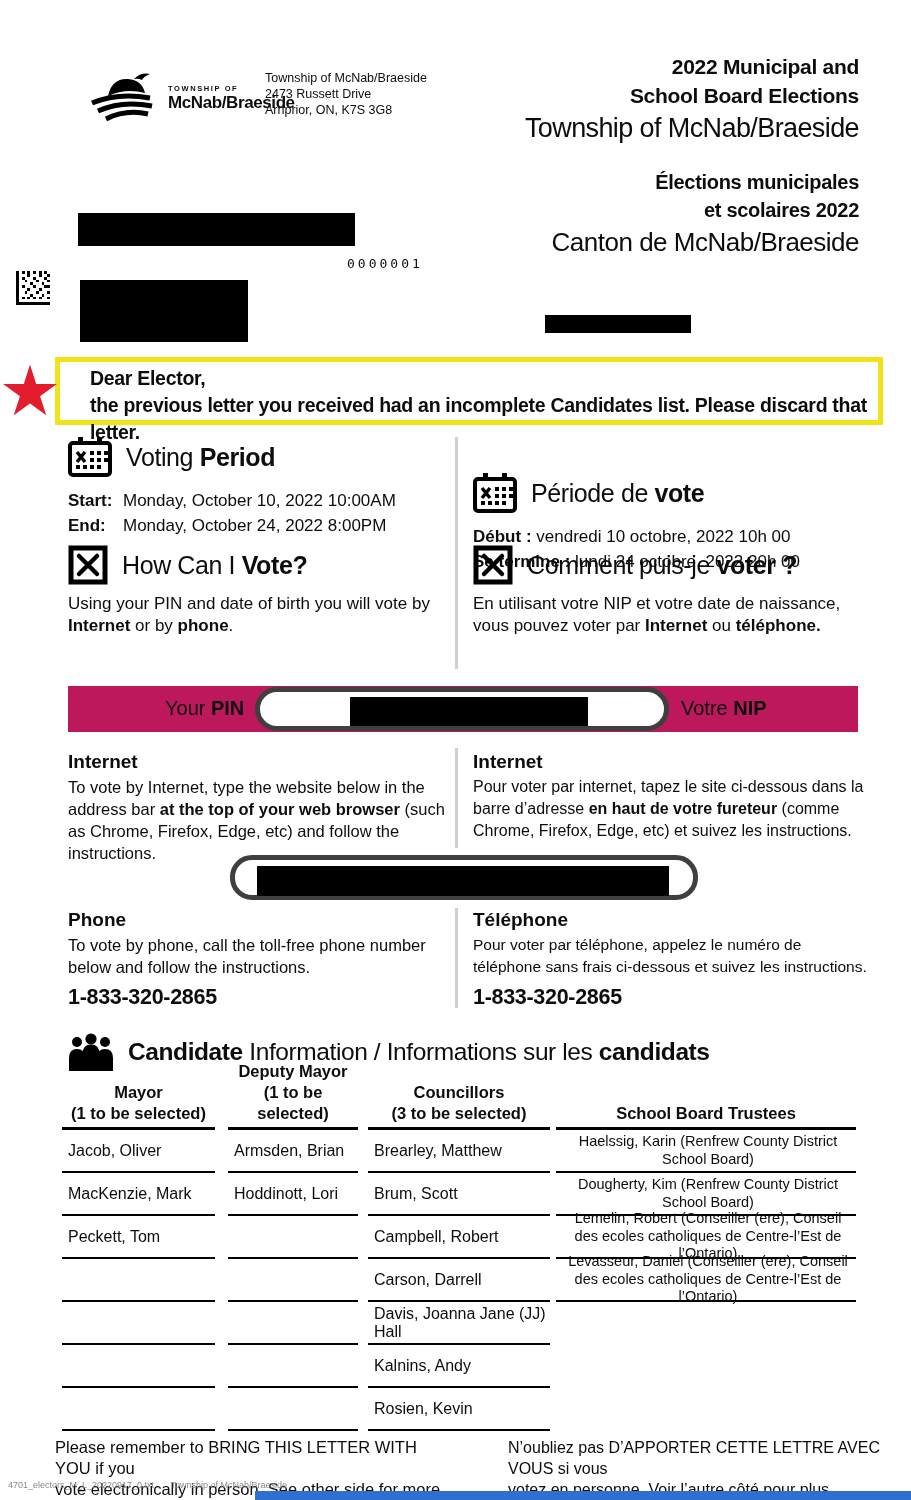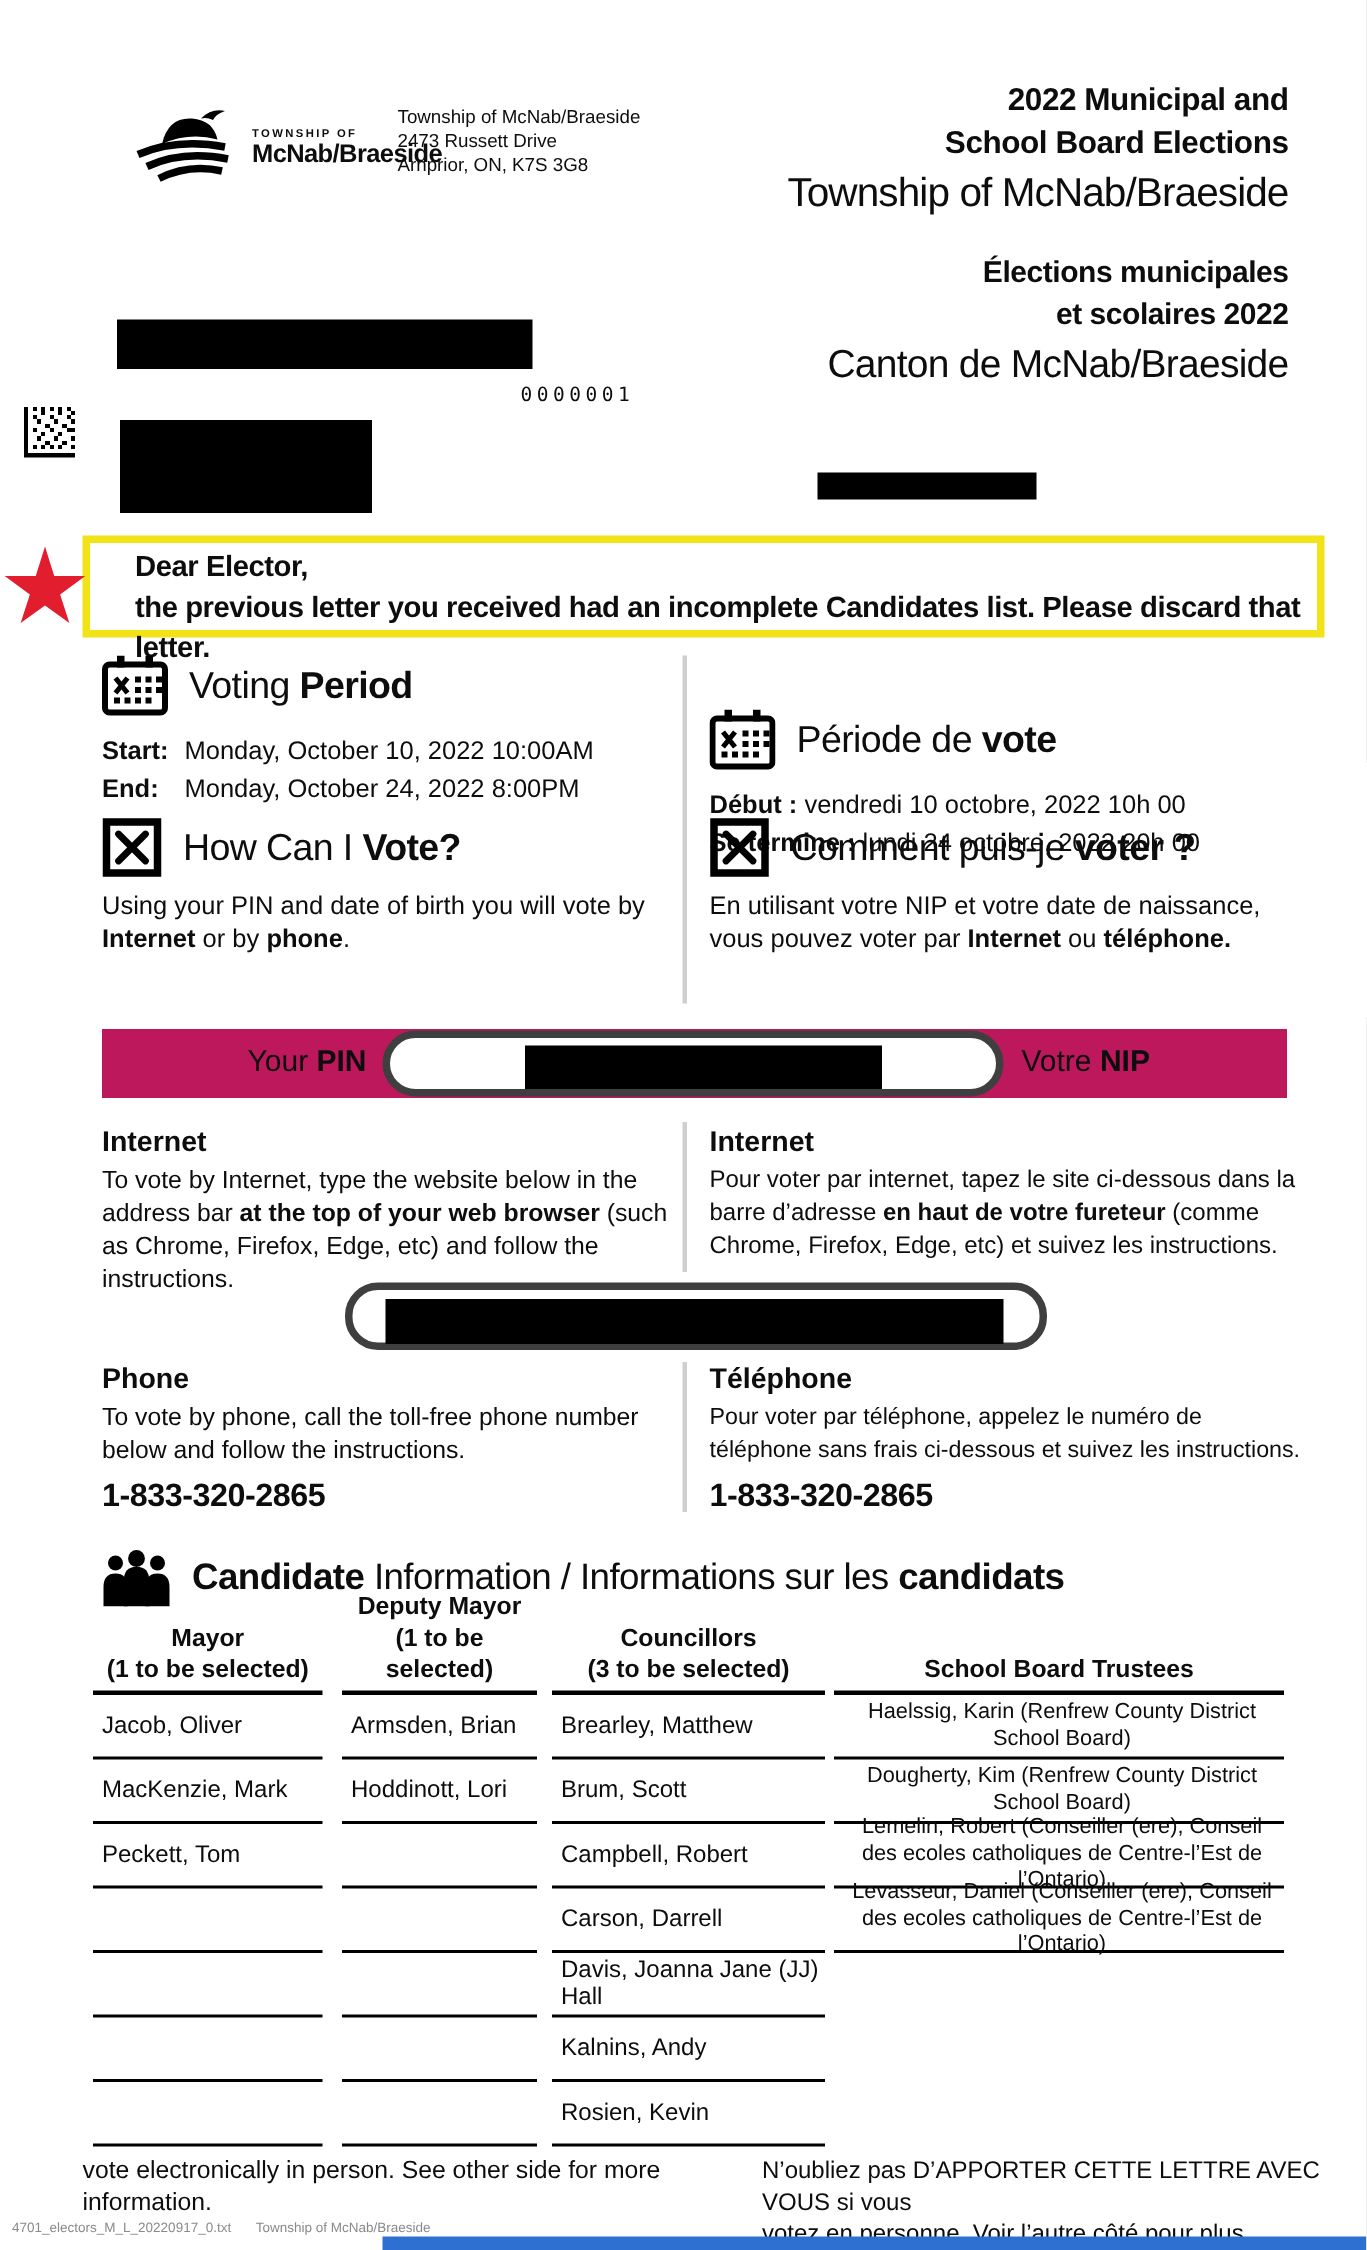--- a/index.html
+++ b/index.html
@@ -305,20 +305,21 @@
         <div>School Board Trustees</div>
       </div>
       <div class="cell cell-tr">Haelssig, Karin (Renfrew County District School Board)</div>
       <div class="cell cell-tr">Dougherty, Kim (Renfrew County District School Board)</div>
       <div class="cell cell-tr">Lemelin, Robert (Conseiller (ere), Conseil des ecoles catholiques de Centre-l’Est de l’Ontario)</div>
       <div class="cell cell-tr">Levasseur, Daniel (Conseiller (ere), Conseil des ecoles catholiques de Centre-l’Est de l’Ontario)</div>
     </div>
   </div>
 
   <div class="abs foot" style="left:55px; top:1437px; width:400px;">
+    <div>Please remember to BRING THIS LETTER WITH YOU if you</div>
     <div>vote electronically in person. See other side for more information.</div>
   </div>
   <div class="abs foot" style="left:508px; top:1437px; width:380px; font-size:16px;">
     <div>N’oubliez pas D’APPORTER CETTE LETTRE AVEC VOUS si vous</div>
     <div>votez en personne. Voir l’autre côté pour plus d’informations.</div>
   </div>
 
   <div class="abs filename">
     <span>4701_electors_M_L_20220917_0.txt</span>
     <span>Township of McNab/Braeside</span>

